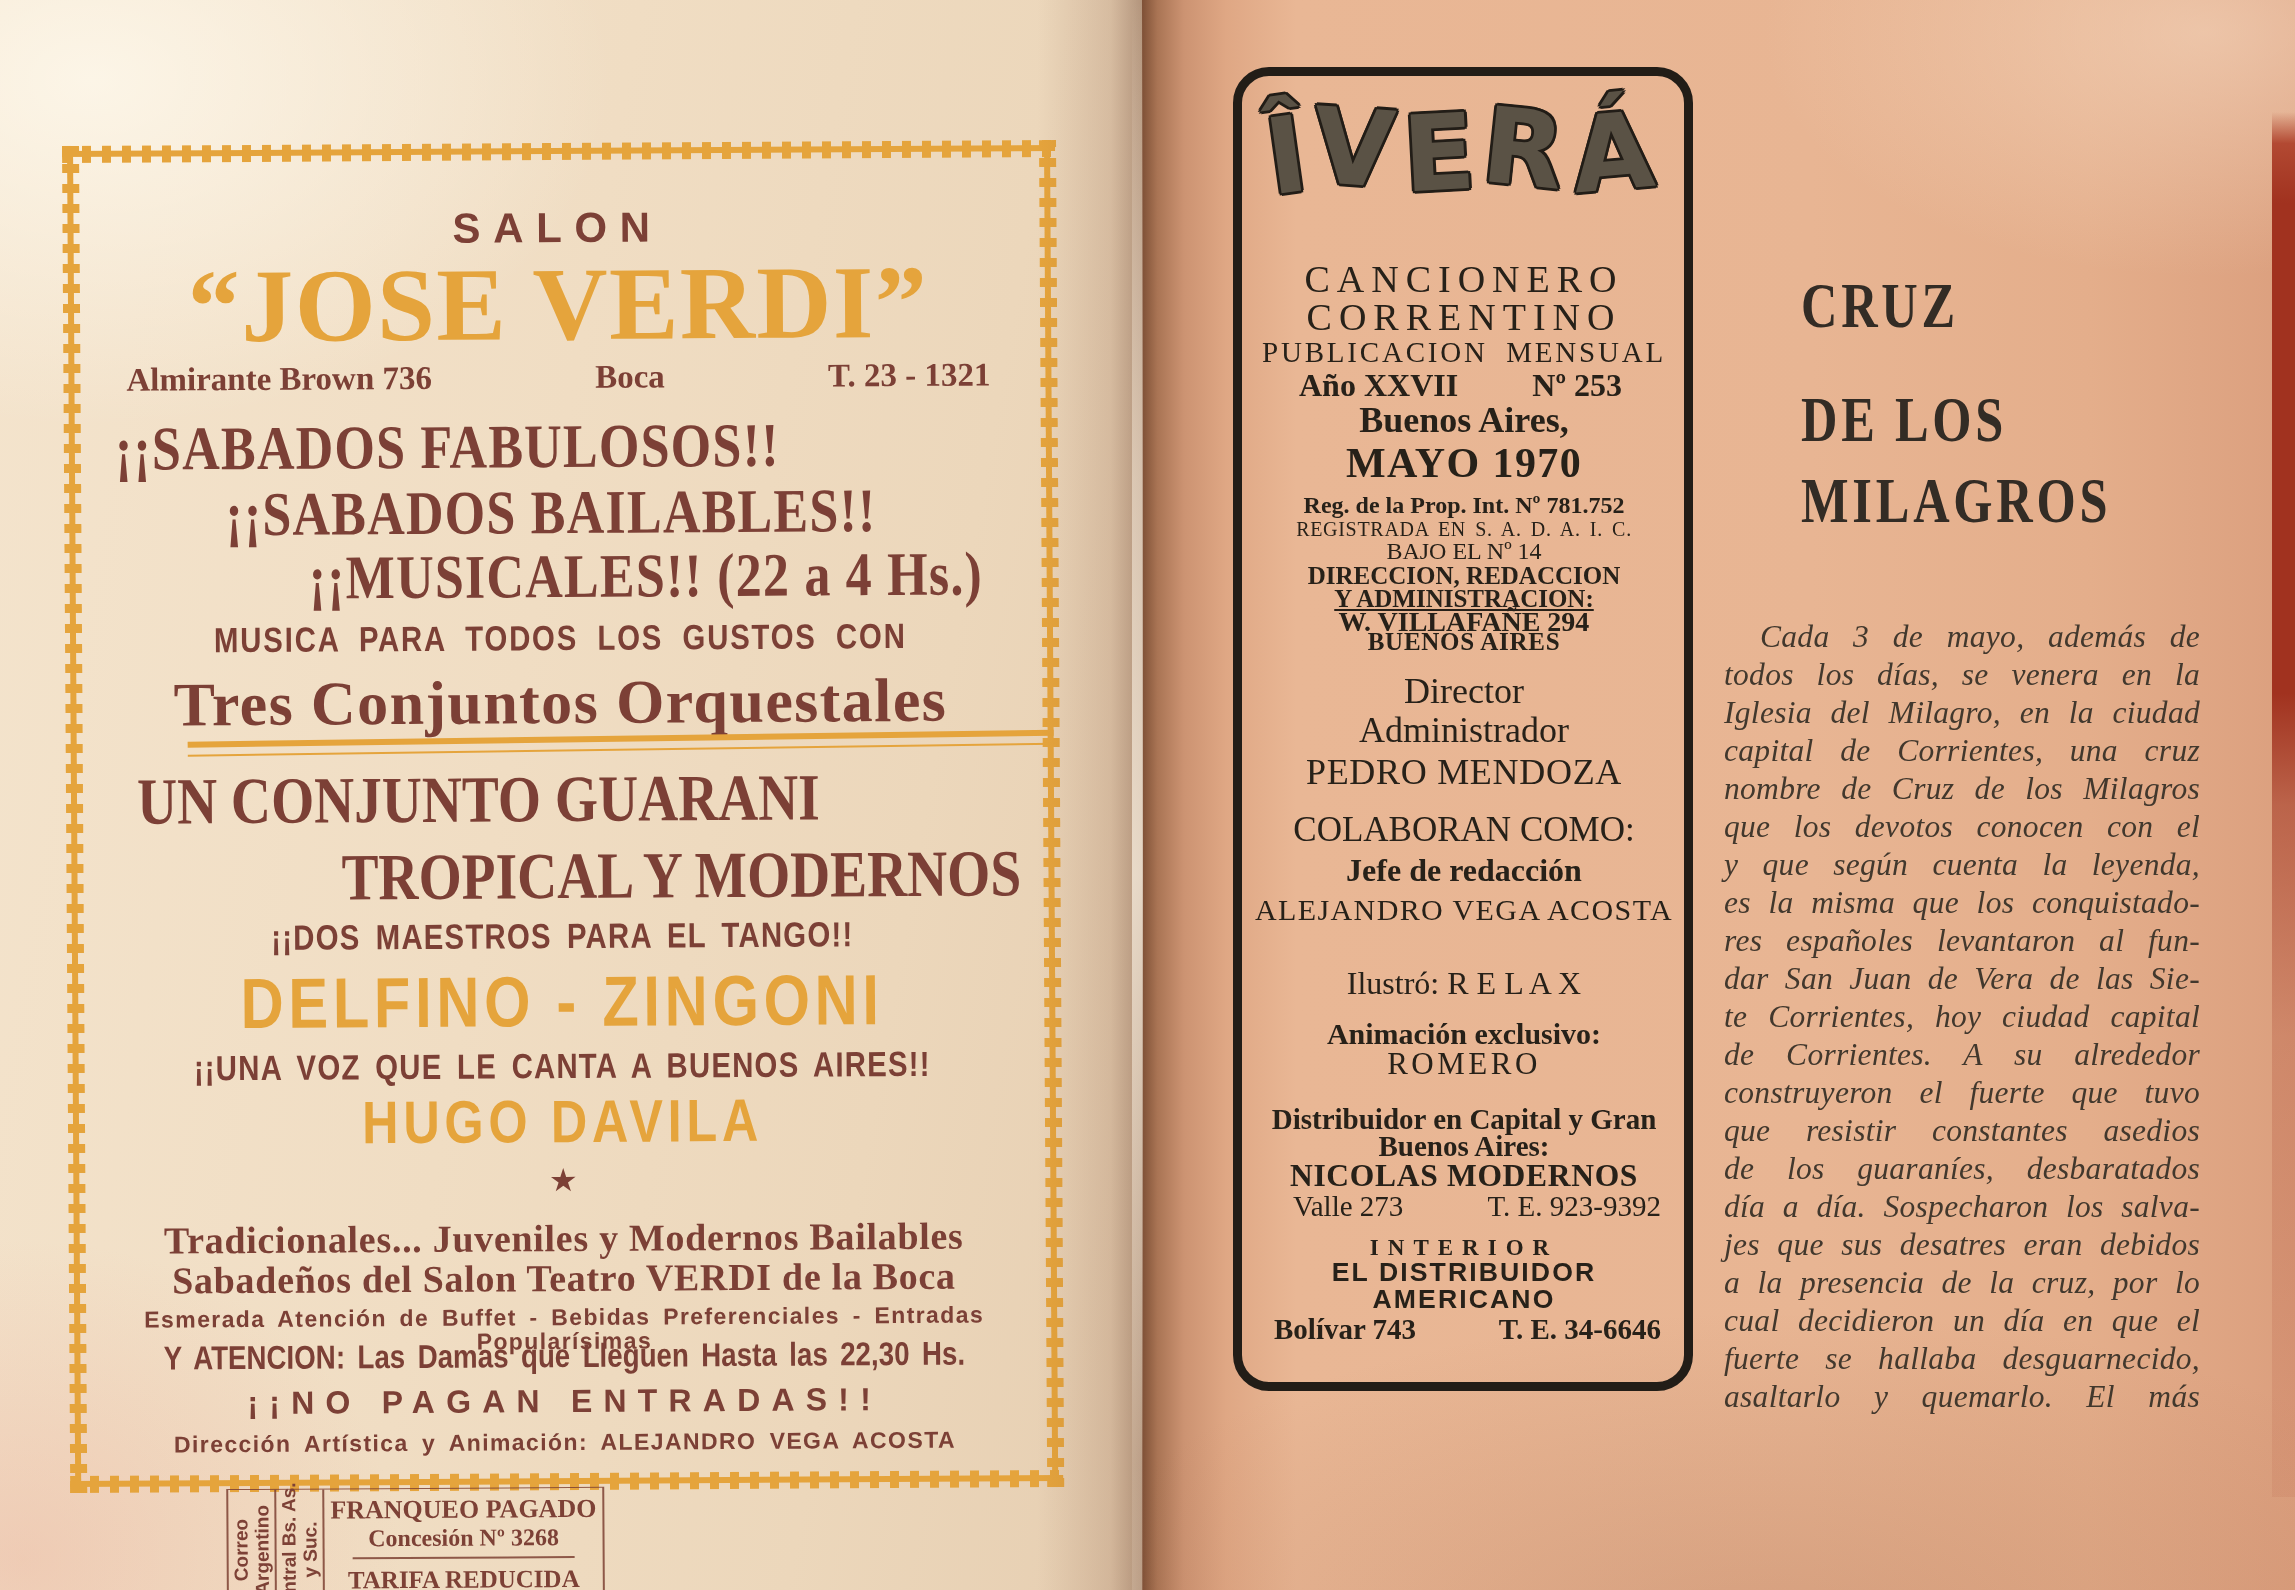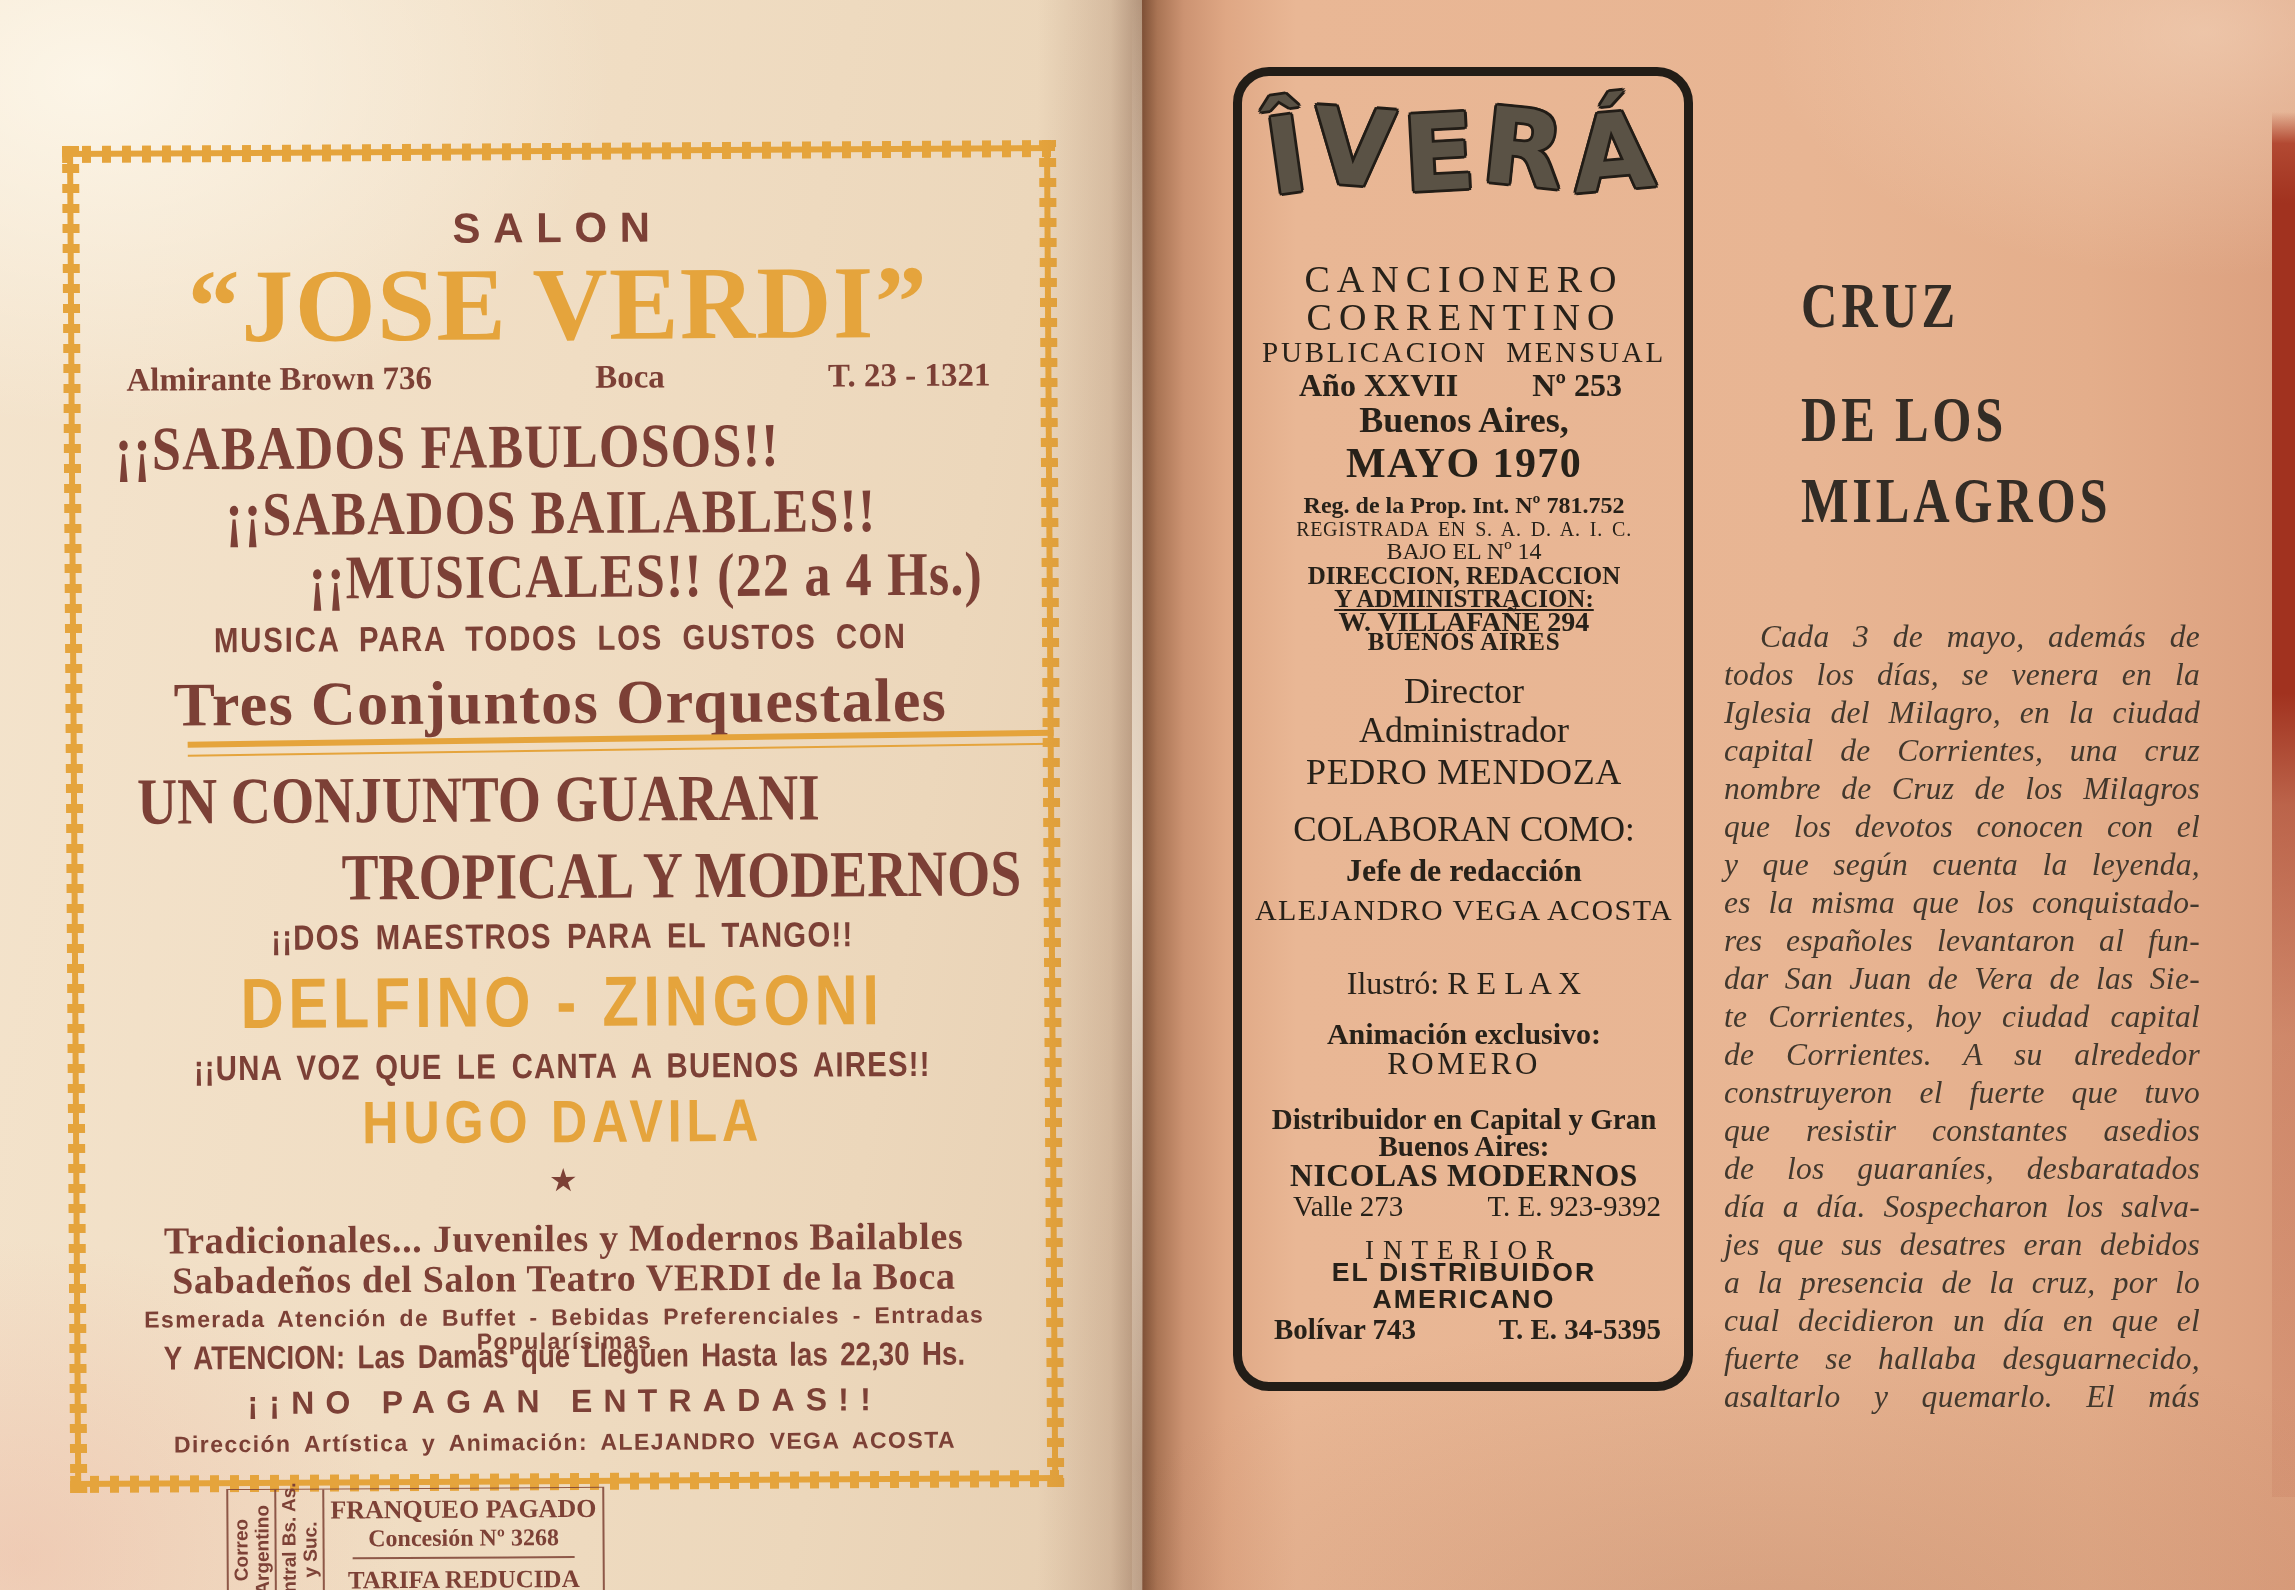--- a/index.html
+++ b/index.html
@@ -122,21 +122,21 @@
   .jefe{top:854px;font-size:32px;font-weight:bold;}
   .alej{top:894px;font-size:30px;letter-spacing:1.4px;}
   .ilus{top:967px;font-size:32px;}
   .foto{top:1018px;font-size:30px;font-weight:bold;}
   .romero{top:1048px;font-size:31px;letter-spacing:3.5px;}
   .dist1{top:1104px;font-size:29px;font-weight:bold;}
   .dist2{top:1131px;font-size:29px;font-weight:bold;}
   .nico{top:1159px;font-size:31.5px;font-weight:bold;letter-spacing:0.7px;}
   .valle{top:1191px;font-size:29px;display:flex;justify-content:space-between;
       padding:0 34px 0 60px;box-sizing:border-box;}
-  .inter{top:1236px;font-size:27px;font-weight:normal;letter-spacing:9px;}
+  .inter{top:1236px;font-size:23px;font-weight:bold;letter-spacing:9px;}
   .eld1{top:1259px;font-size:26.6px;font-family:"Liberation Sans",sans-serif;font-weight:bold;letter-spacing:2.1px;}
   .eld2{top:1286px;font-size:26.6px;font-family:"Liberation Sans",sans-serif;font-weight:bold;letter-spacing:2.1px;}
   .boli{top:1314px;font-size:29px;font-weight:bold;display:flex;justify-content:space-between;
       padding:0 34px 0 41px;box-sizing:border-box;}
 
   
   .art-t{position:absolute;left:1801px;color:#332c25;font-family:"Liberation Serif",serif;
       font-weight:bold;font-size:56px;letter-spacing:4.2px;line-height:1;}
   .art-t span{display:inline-block;transform:scale(.9,1.12);transform-origin:left top;}
   #art-t1{top:274px;}
@@ -288,21 +288,21 @@
   <div class="mb nico">NICOLAS MODERNOS</div>
   <div class="mb valle">
     <span>Valle 273</span>
     <span>T. E. 923-9392</span>
   </div>
   <div class="mb inter">INTERIOR</div>
   <div class="mb eld1">EL DISTRIBUIDOR</div>
   <div class="mb eld2">AMERICANO</div>
   <div class="mb boli">
     <span>Bolívar 743</span>
-    <span>T. E. 34-5395</span>
+    <span>T. E. 34-6646</span>
   </div>
 
   <div class="art-t" id="art-t1">
     <span>CRUZ</span>
   </div>
   <div class="art-t" id="art-t2">
     <span>DE LOS</span>
   </div>
   <div class="art-t" id="art-t3">
     <span>MILAGROS</span>

